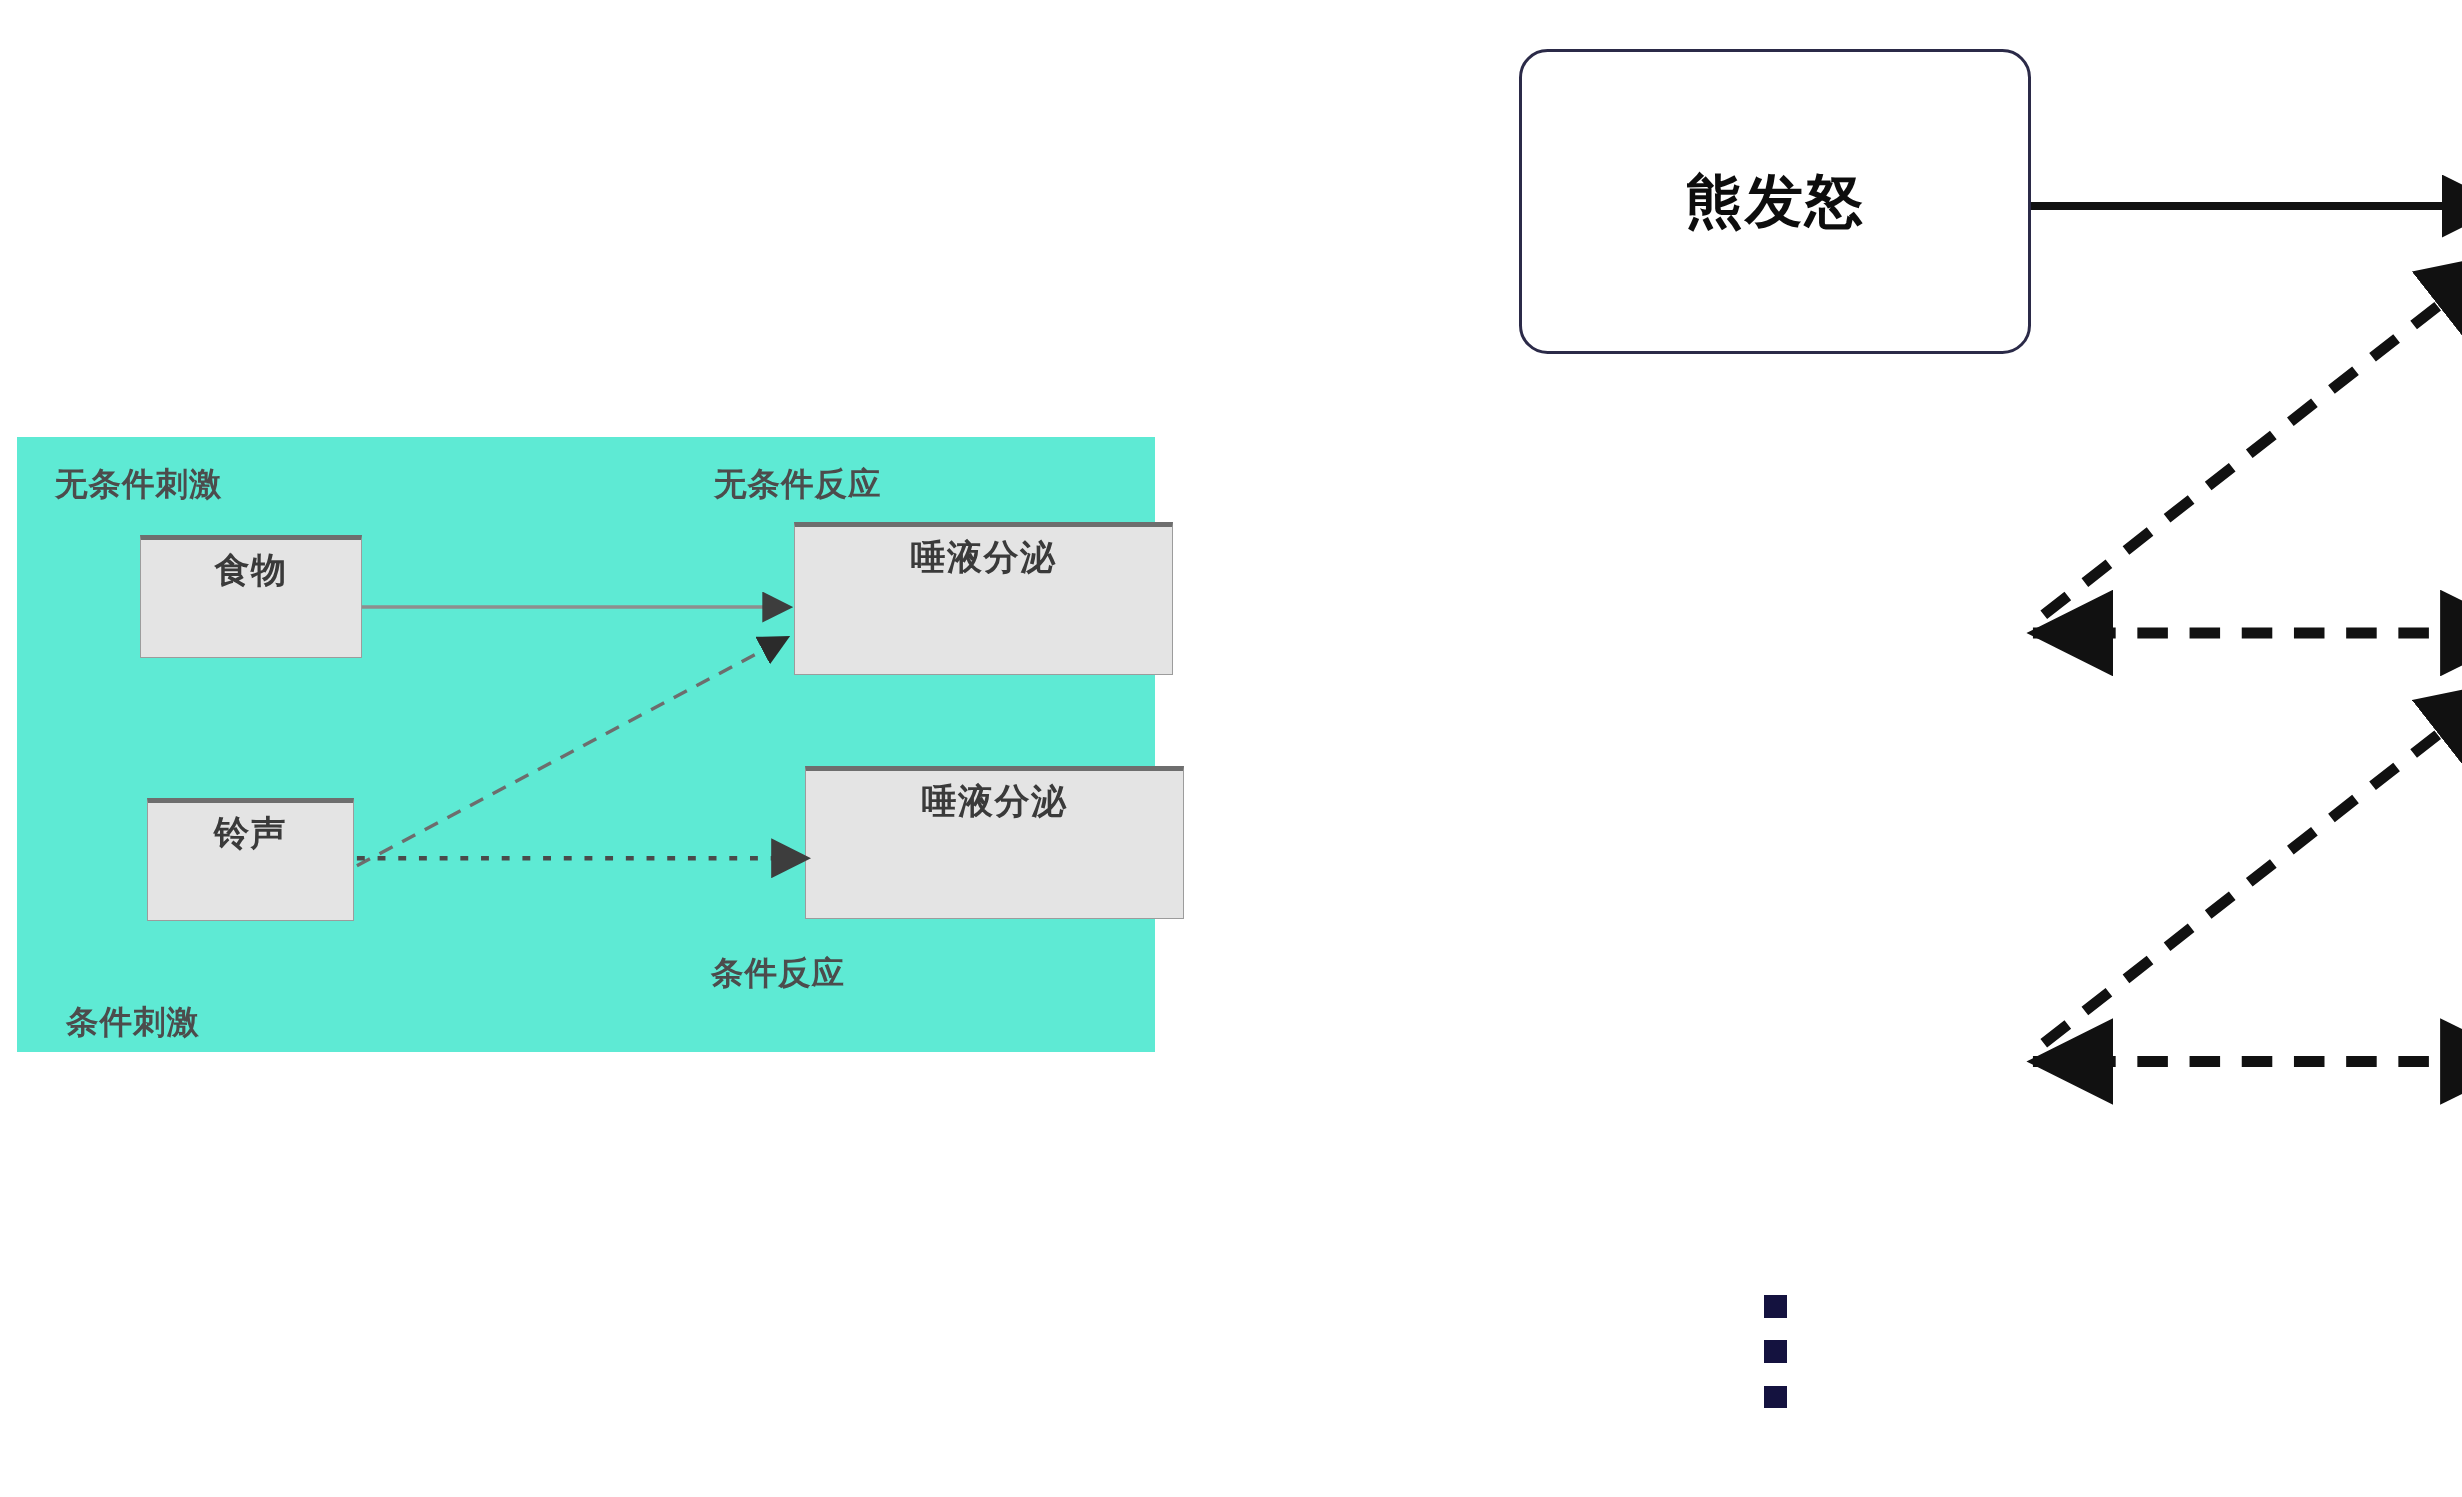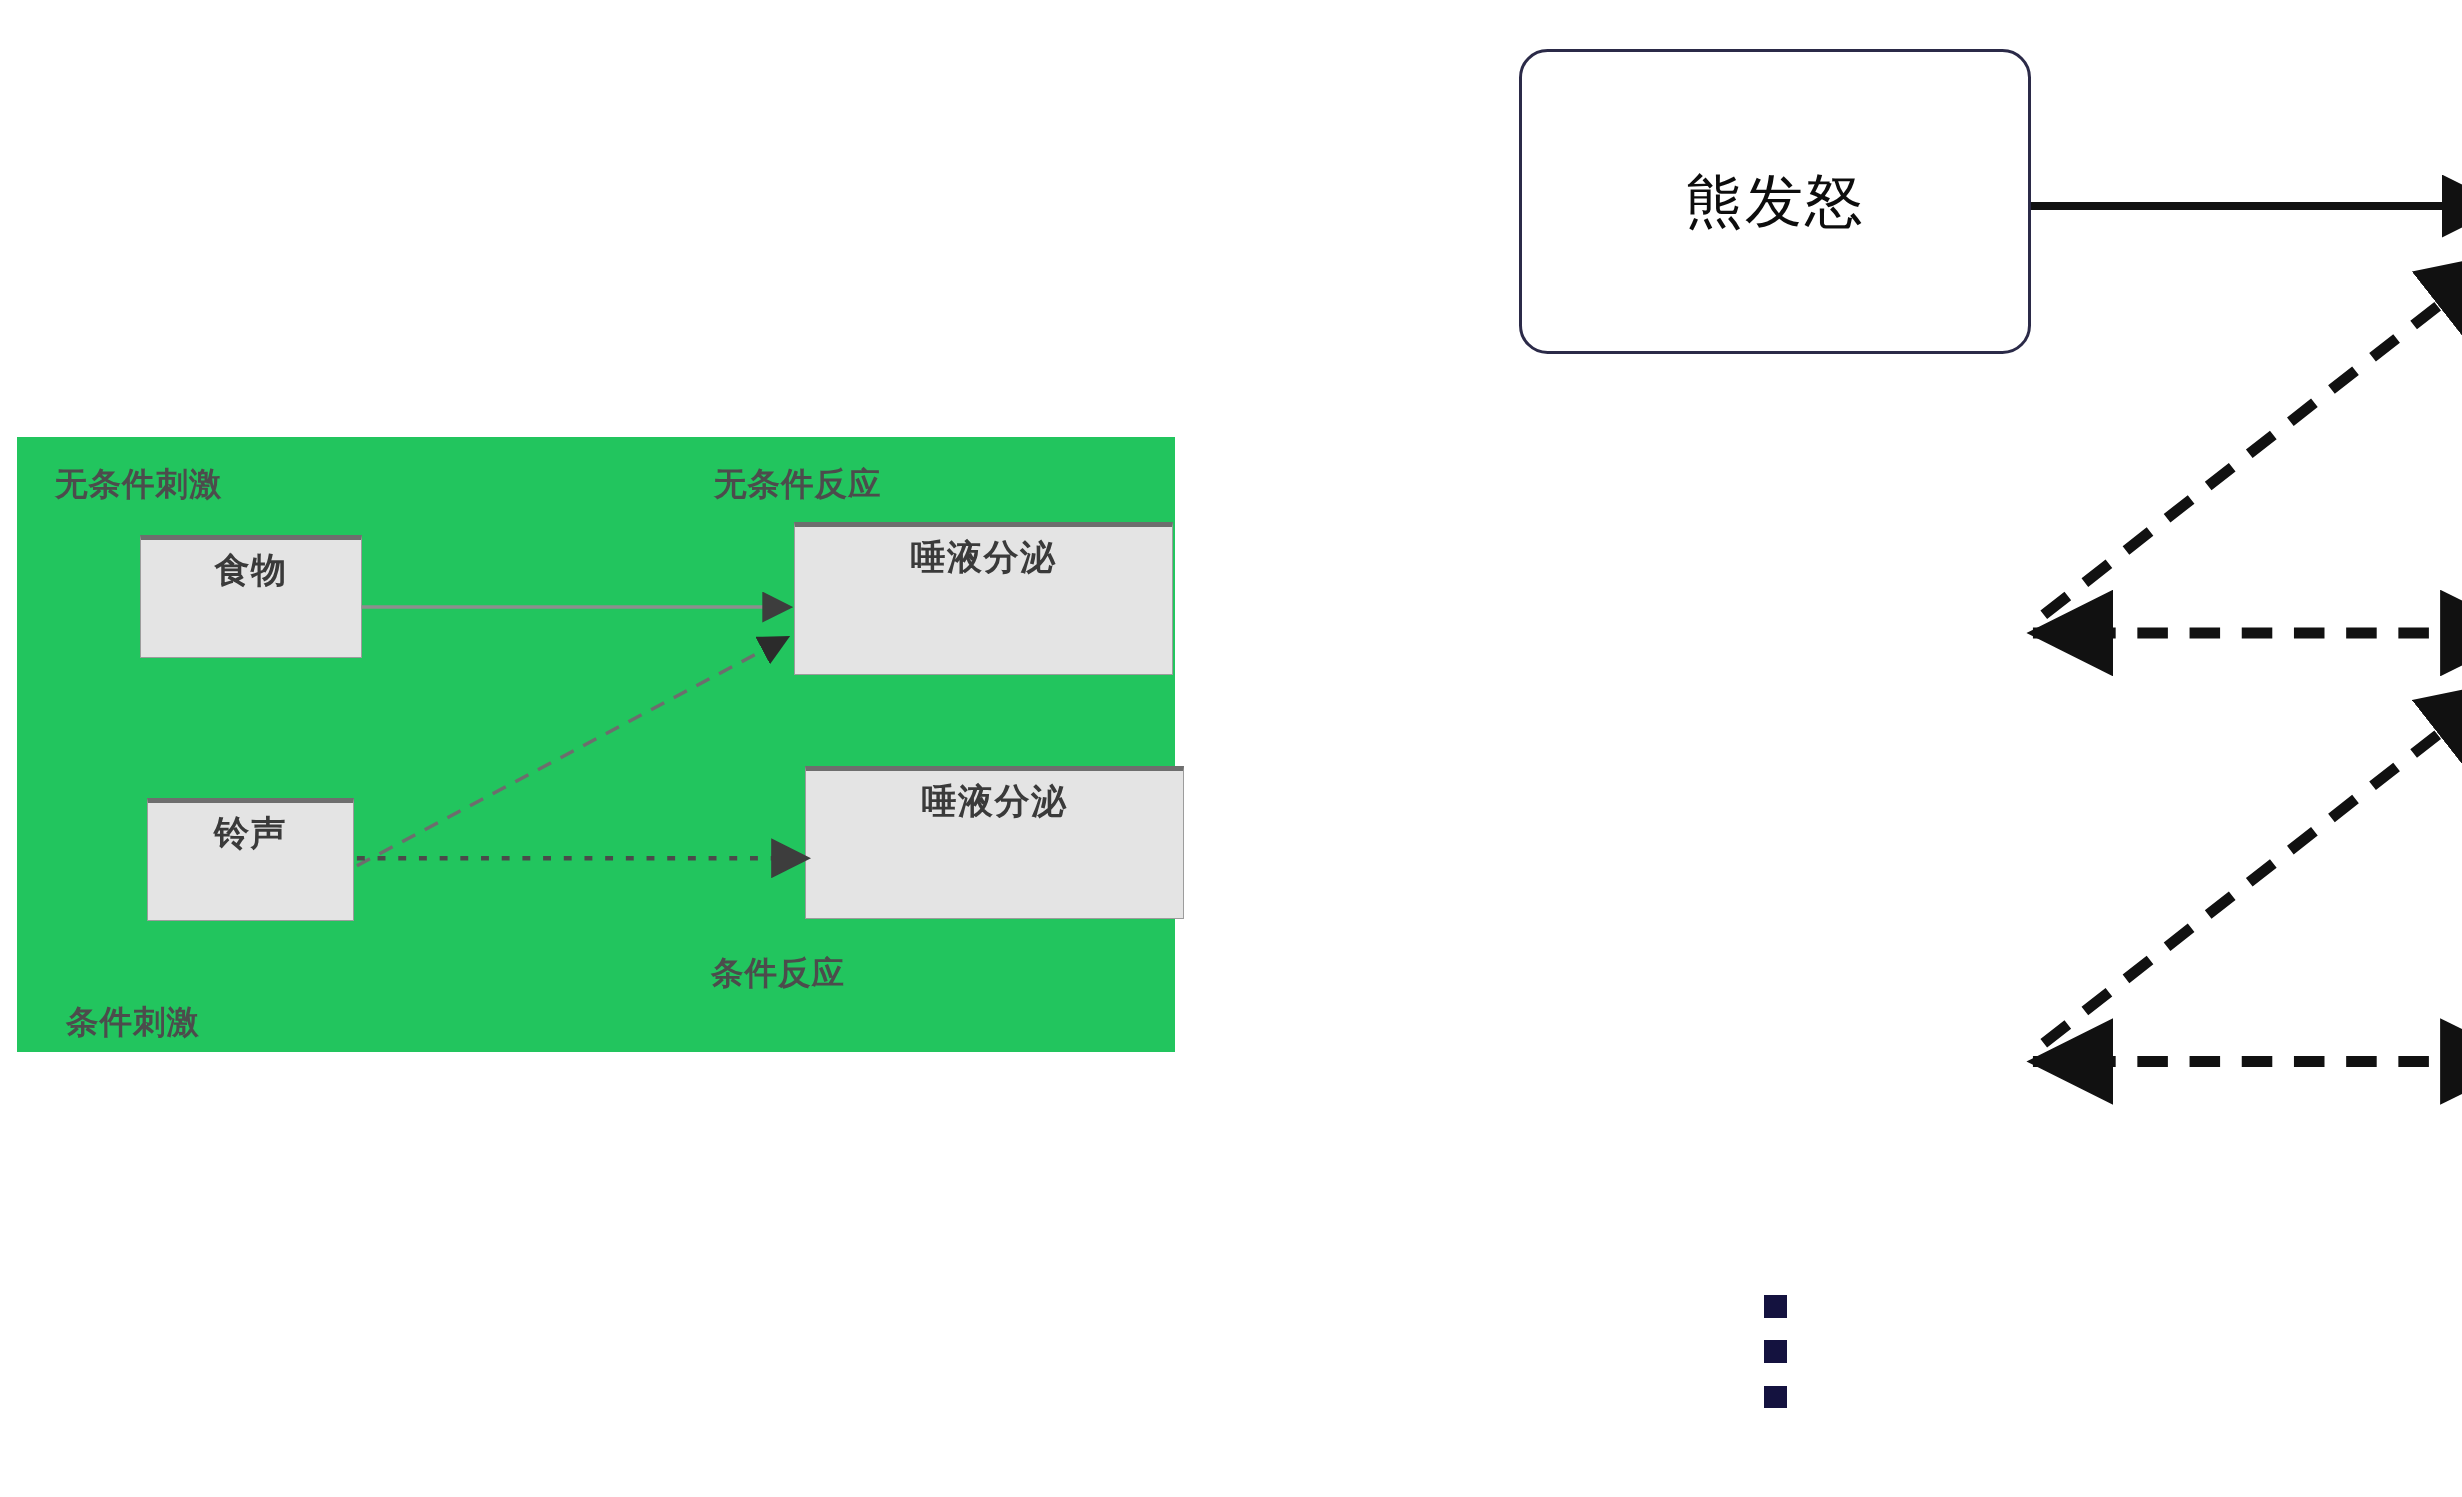--- a/index.html
+++ b/index.html
@@ -18,22 +18,21 @@
     overflow: hidden;
   }
 
   
   #cc-panel {
     position: absolute;
     left: 17px;
     top: 437px;
     width: 1138px;
     height: 615px;
-    background: #22c55e;
-    padding-left: 20px;
+    background: #5eead4;
   }
   .cc-caption {
     position: absolute;
     font-size: 32.5px;
     color: #4c4c4c;
     font-weight: 700;
     letter-spacing: 1px;
     white-space: nowrap;
   }
   .cc-box {
@@ -64,21 +63,21 @@
     border-radius: 28.6px;
     display: flex;
     align-items: center;
     justify-content: center;
     text-align: center;
   }
   .rl-box.dark { border: 3.4px solid #2b2a48; }
 
   .rl-label-cjk {
     font-size: 58px;
-    font-weight: 400;
+    font-weight: 700;
     color: #0d0d0d;
     line-height: 1.12;
     letter-spacing: 2px;
     text-align: right;
   }
 
   
   .ellipsis {
     position: absolute;
     display: flex;

